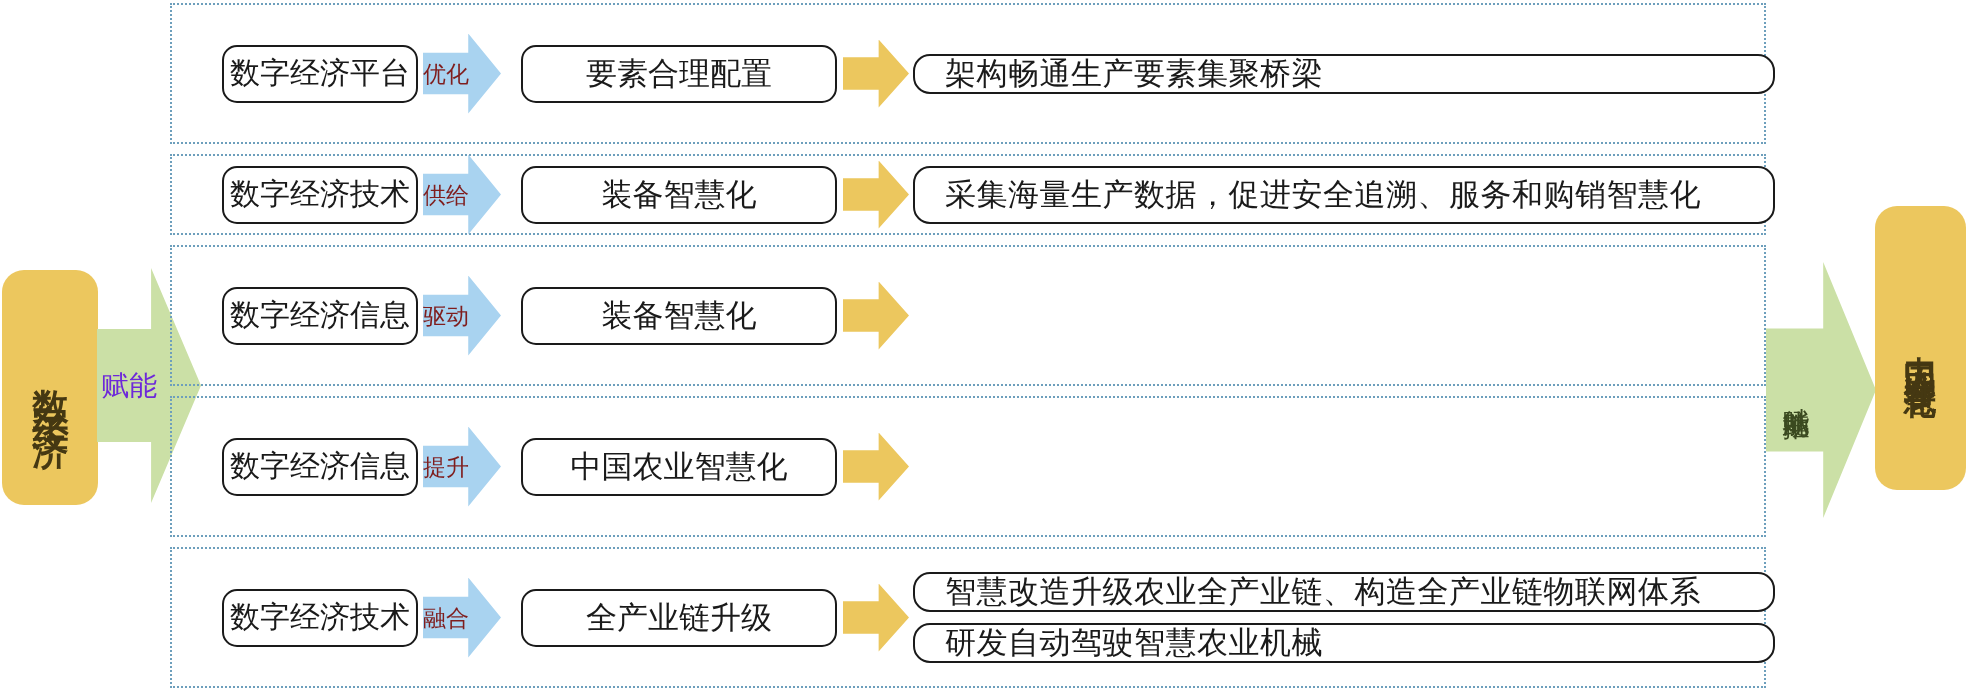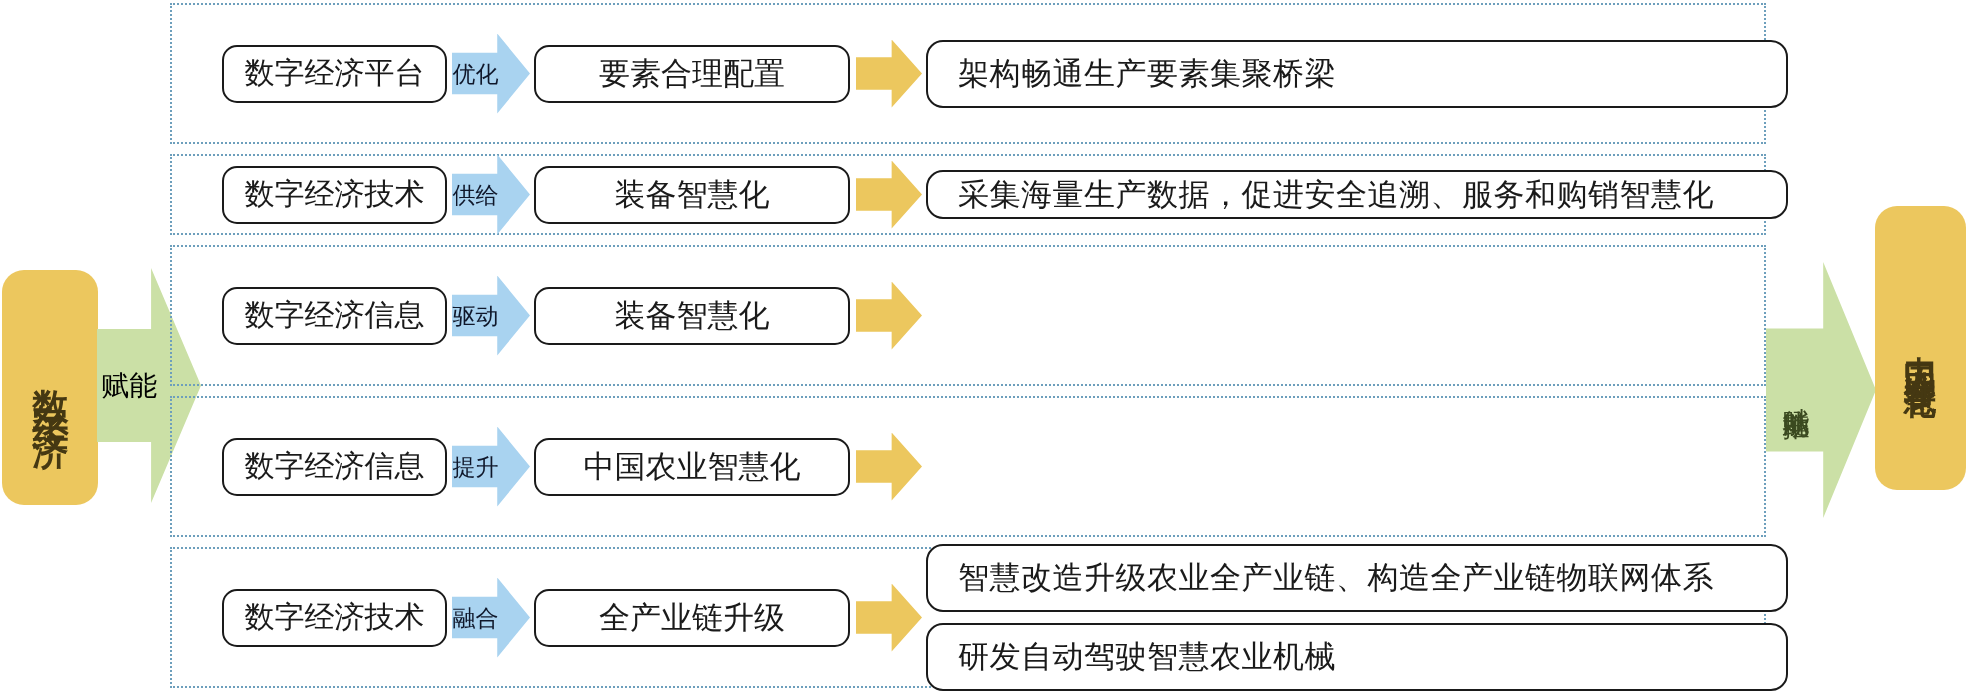--- a/index.html
+++ b/index.html
@@ -17,64 +17,64 @@
   #left-cap{left:2px;top:270px;width:96px;height:235px;font-size:36px;}
   #left-cap .vtext{letter-spacing:14px;}
   #right-cap{left:1875px;top:206px;width:91px;height:284px;font-size:32px;}
   #right-cap .vtext{letter-spacing:5px;}
   .bigarrow{
     position:absolute;background:var(--green);
     clip-path:polygon(0 26%,52% 26%,52% 0,100% 50%,52% 100%,52% 74%,0 74%);
     display:flex;align-items:center;
   }
   #left-arrow{left:97px;top:268px;width:104px;height:235px;}
-  #left-arrow .alabel{position:absolute;left:0;width:62%;text-align:center;font-size:28px;color:#000000;}
+  #left-arrow .alabel{position:absolute;left:0;width:62%;text-align:center;font-size:28px;color:#6d28d9;}
   #right-arrow{left:1766px;top:262px;width:110px;height:256px;}
   #right-arrow .alabel{position:absolute;left:12px;font-size:27px;color:#3b4a20;letter-spacing:2px;}
   
   #rows{
     position:absolute;left:170px;top:3px;width:1596px;height:688px;
     display:flex;flex-direction:column;gap:10px;
   }
   .group{
     border:2px dotted var(--dot);
     display:flex;align-items:center;
     padding-left:50px;box-sizing:border-box;
   }
   .g-tall{height:141px;}
   .g-short{height:81px;}
   .wbox{
     background:#ffffff;border:2.5px solid #1a1a1a;box-sizing:border-box;
     display:flex;align-items:center;justify-content:center;
   }
-  .srcbox{width:225px;height:58px;border-radius:15px;font-size:30px;flex:none;}
-  .midbox{width:316px;height:58px;border-radius:15px;font-size:31px;flex:none;margin-left:4px;}
+  .srcbox{width:196px;height:58px;border-radius:15px;font-size:30px;flex:none;}
+  .midbox{width:316px;height:58px;border-radius:15px;font-size:31px;flex:none;margin-left:20px;}
   .bluearrow{
     position:relative;flex:none;width:78px;height:80px;margin-left:5px;
     background:var(--blue);
     clip-path:polygon(0 24%,58% 24%,58% 0,100% 50%,58% 100%,58% 76%,0 76%);
   }
   .bluearrow .verb{
     position:absolute;left:0;top:50%;transform:translateY(-50%);
-    width:60%;text-align:center;font-size:23px;color:#0f172a;
+    width:60%;text-align:left;font-size:23px;color:#7f1d1d;
   }
   .goldarrow{
     flex:none;width:66px;height:68px;margin-left:6px;
     background:var(--yellow);
     clip-path:polygon(0 26%,54% 26%,54% 0,100% 50%,54% 100%,54% 74%,0 74%);
   }
   .outputs{
     margin-left:4px;width:862px;flex:none;
     display:flex;flex-direction:column;gap:11px;
   }
   .outbox{
-    height:68px;border-radius:17px;justify-content:flex-start;
+    height:40px;border-radius:17px;justify-content:flex-start;
     padding:0 12px 0 30px;font-size:31px;letter-spacing:0.5px;
   }
-  .g-short .outbox{height:49px;}
+  .g-short .outbox{height:58px;}
 </style>
 </head>
 <body>
 
 <div id="canvas">
 
   <div id="left-cap" class="capbox">
     <span class="vtext">数字经济</span>
   </div>
   <div id="left-arrow" class="bigarrow">

